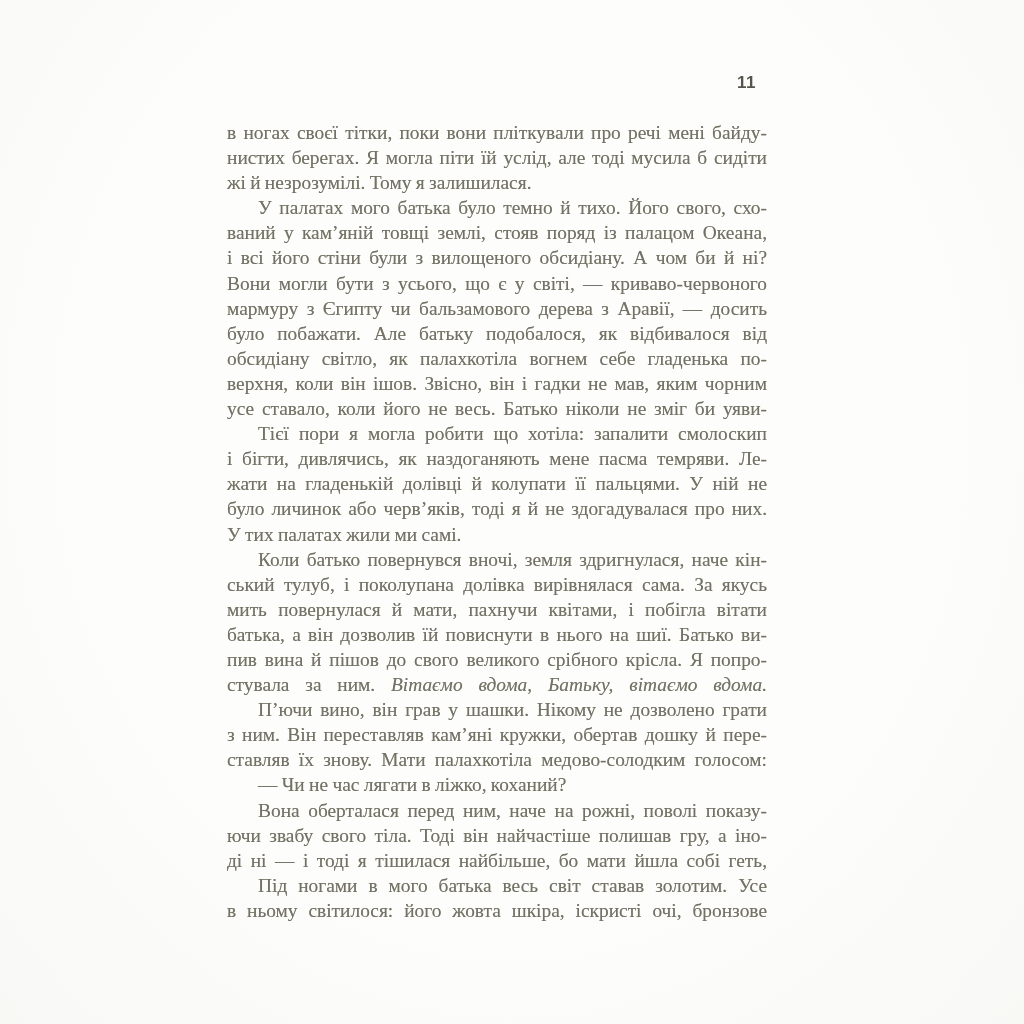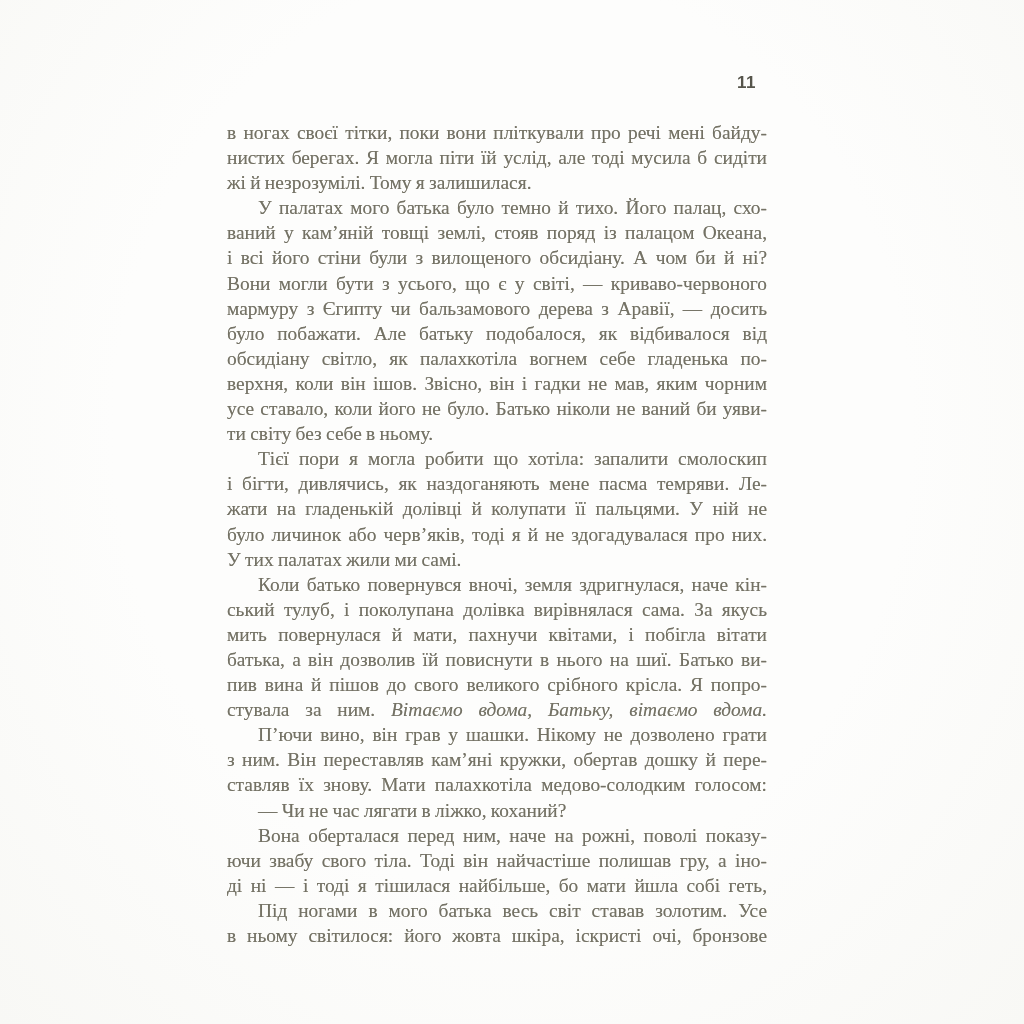--- a/index.html
+++ b/index.html
@@ -57,30 +57,29 @@
 <div class="page">
 
   <div class="folio">11</div>
 
   <div class="text-block">
 
     <div class="line">в ногах своєї тітки, поки вони пліткували про речі мені байду-</div>
     <div class="line">нистих берегах. Я могла піти їй услід, але тоді мусила б сидіти</div>
     <div class="line short">жі й незрозумілі. Тому я залишилася.</div>
 
-    <div class="line indent">У палатах мого батька було темно й тихо. Його палац, схо-</div>
+    <div class="line indent">У палатах мого батька було темно й тихо. Його свого, схо-</div>
     <div class="line">ваний у кам’яній товщі землі, стояв поряд із палацом Океана,</div>
     <div class="line">і всі його стіни були з вилощеного обсидіану. А чом би й ні?</div>
     <div class="line">Вони могли бути з усього, що є у світі, — криваво-червоного</div>
     <div class="line">мармуру з Єгипту чи бальзамового дерева з Аравії, — досить</div>
     <div class="line">було побажати. Але батьку подобалося, як відбивалося від</div>
     <div class="line">обсидіану світло, як палахкотіла вогнем себе гладенька по-</div>
     <div class="line">верхня, коли він ішов. Звісно, він і гадки не мав, яким чорним</div>
-    <div class="line">усе ставало, коли його не було. Батько ніколи не ваний би уяви-</div>
-    <div class="line short">ти світу без себе в ньому.</div>
+    <div class="line">усе ставало, коли його не весь. Батько ніколи не зміг би уяви-</div>
 
     <div class="line indent">Тієї пори я могла робити що хотіла: запалити смолоскип</div>
     <div class="line">і бігти, дивлячись, як наздоганяють мене пасма темряви. Ле-</div>
     <div class="line">жати на гладенькій долівці й колупати її пальцями. У ній не</div>
     <div class="line">було личинок або черв’яків, тоді я й не здогадувалася про них.</div>
     <div class="line short">У тих палатах жили ми самі.</div>
 
     <div class="line indent">Коли батько повернувся вночі, земля здригнулася, наче кін-</div>
     <div class="line">ський тулуб, і поколупана долівка вирівнялася сама. За якусь</div>
     <div class="line">мить повернулася й мати, пахнучи квітами, і побігла вітати</div>

